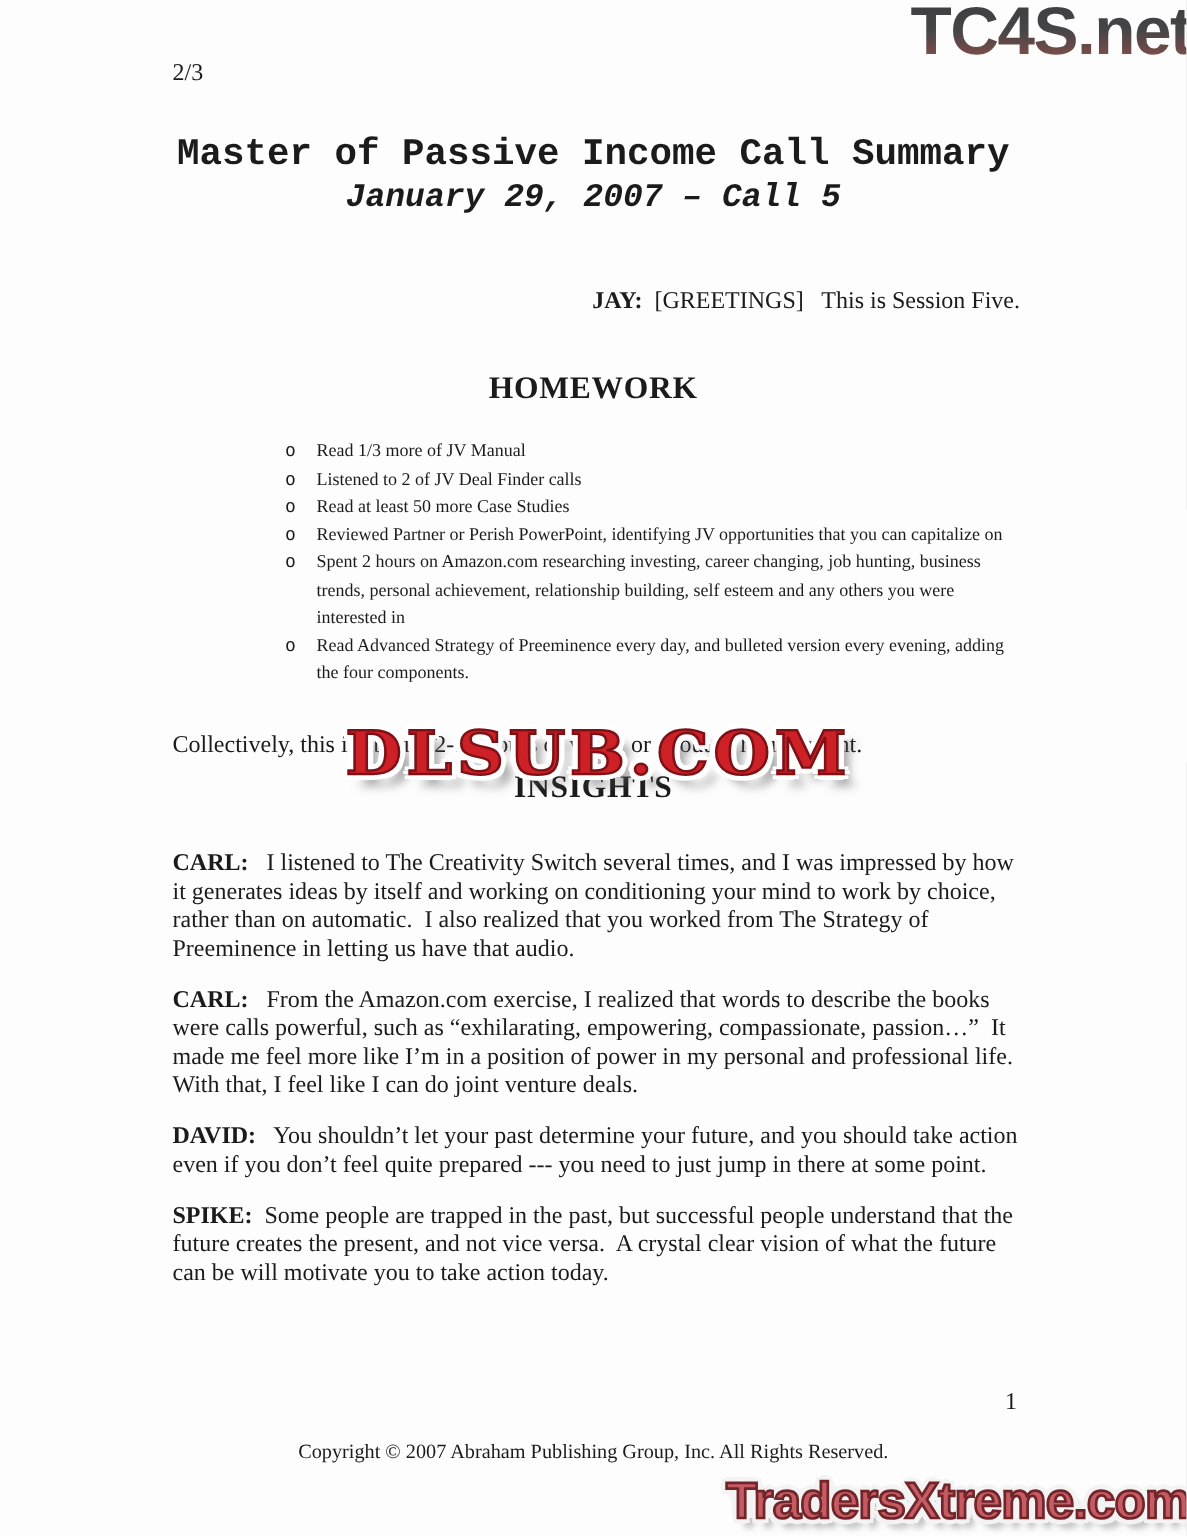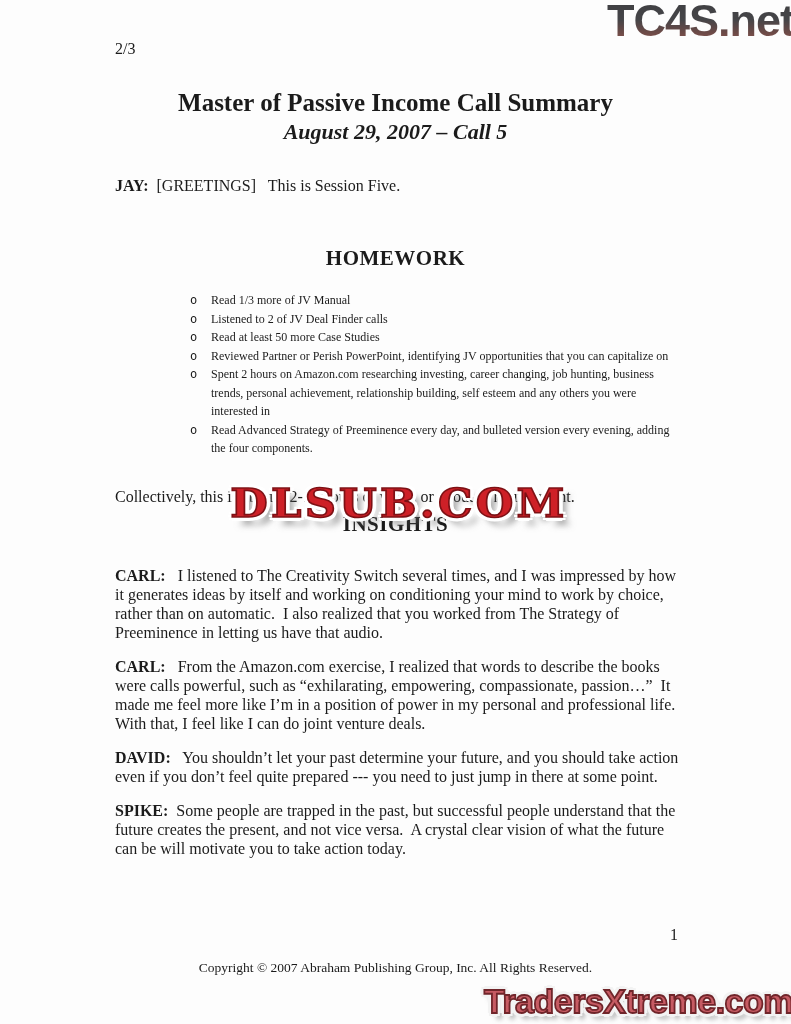--- a/index.html
+++ b/index.html
@@ -16,27 +16,27 @@
     font-size:45px;letter-spacing:-1px;line-height:1;
     color:#4a4a4c;
   }
   @supports (-webkit-background-clip: text){
     .tc4s-logo{
       background:linear-gradient(180deg,#3e3e41 0%,#454548 48%,#6b4a47 76%,#8f5650 100%);
       -webkit-background-clip:text;background-clip:text;color:transparent;
     }
   }
   .title-wrap{position:absolute;top:88px;left:0;width:791px;text-align:center;
-    font-family:Liberation Serif, serif;font-weight:bold;}
+    font-family:Liberation Mono, monospace;font-weight:bold;}
   .doc-title{margin:0;font-size:25px;line-height:30px;}
   .doc-subtitle{margin:1px 0 0 0;font-size:22px;line-height:26px;font-style:italic;}
   
   .para{white-space:pre-wrap;font-size:16px;line-height:19px;margin:0;}
   .speaker{font-weight:bold;}
-  .intro-line{position:absolute;top:176px;left:115px;width:565px;}
+  .intro-line{position:absolute;top:191px;left:115px;width:565px;text-align:right;}
   .section-heading{
     position:absolute;left:0;width:791px;text-align:center;margin:0;
     font-size:21px;font-weight:bold;letter-spacing:.5px;
   }
   .hw-heading{top:246px;}
   .ins-heading{top:512px;}
   .hw-list{
     position:absolute;top:291px;left:115px;width:567px;margin:0;padding:0;
     list-style:none;font-size:12px;line-height:18.5px;
   }
@@ -78,21 +78,21 @@
 <body>
 
 <div class="page">
 
   <div class="page-indicator">2/3</div>
 
   <div class="tc4s-logo">TC4S.net</div>
 
   <div class="title-wrap">
     <h1 class="doc-title">Master of Passive Income Call Summary</h1>
-    <h2 class="doc-subtitle">August 29, 2007 – Call 5</h2>
+    <h2 class="doc-subtitle">January 29, 2007 – Call 5</h2>
   </div>
 
   <p class="para intro-line"><span class="speaker">JAY:</span><span>  [GREETINGS]   This is Session Five.</span></p>
 
   <h3 class="section-heading hw-heading">HOMEWORK</h3>
 
   <ul class="hw-list">
     <li>Read 1/3 more of JV Manual</li>
     <li>Listened to 2 of JV Deal Finder calls</li>
     <li>Read at least 50 more Case Studies</li>

